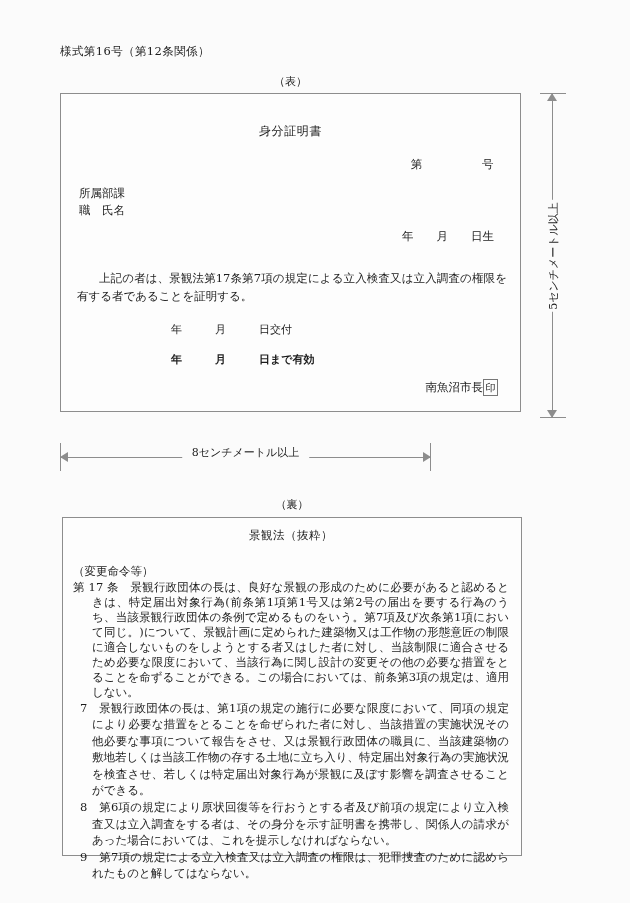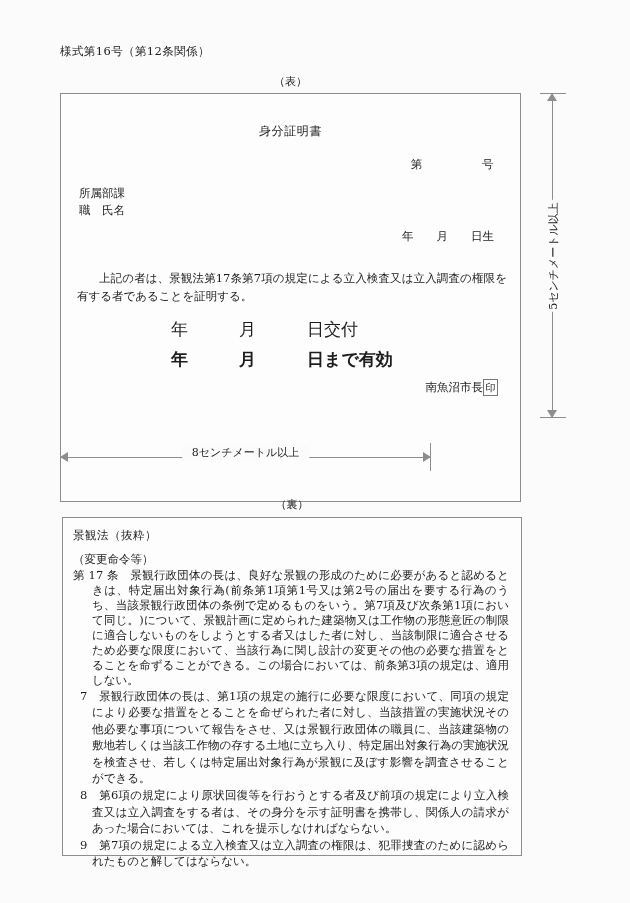--- a/index.html
+++ b/index.html
@@ -48,21 +48,21 @@
     top: 497px;
     width: 460px;
   }
 
   
   .cert-box {
     position: absolute;
     left: 60px;
     top: 93px;
     width: 461px;
-    height: 409px;
+    height: 319px;
     border: 1px solid #8d8d8d;
     box-sizing: border-box;
     background: #fdfdfd;
   }
   .cert-title {
     position: absolute;
     left: 0;
     top: 29px;
     width: 100%;
     text-align: center;
@@ -99,21 +99,21 @@
     width: 430px;
     font-size: 11.5px;
     line-height: 17.5px;
     text-indent: 22px;
     text-align: justify;
   }
   .cert-dates {
     position: absolute;
     left: 110px;
     top: 227px;
-    font-size: 17px;
+    font-size: 11px;
     line-height: 17px;
     white-space: pre;
   }
   .cert-signature {
     position: absolute;
     right: 22px;
     top: 285px;
     font-size: 11.5px;
     display: flex;
     align-items: center;
@@ -240,24 +240,24 @@
     left: 62px;
     top: 517px;
     width: 460px;
     height: 339px;
     border: 1px solid #8d8d8d;
     box-sizing: border-box;
     background: #fdfdfd;
     padding: 8px 12px 0 10px;
   }
   .law-title {
-    text-align: left;
+    text-align: center;
     font-size: 11.5px;
     letter-spacing: 0.5px;
-    margin: 2px 0 8px;
+    margin: 2px 0 20px;
   }
   .law-heading {
     font-size: 11.5px;
     line-height: 16.5px;
   }
   .law-article {
     font-size: 11.5px;
     line-height: 15px;
     text-align: justify;
     padding-left: 19px;

